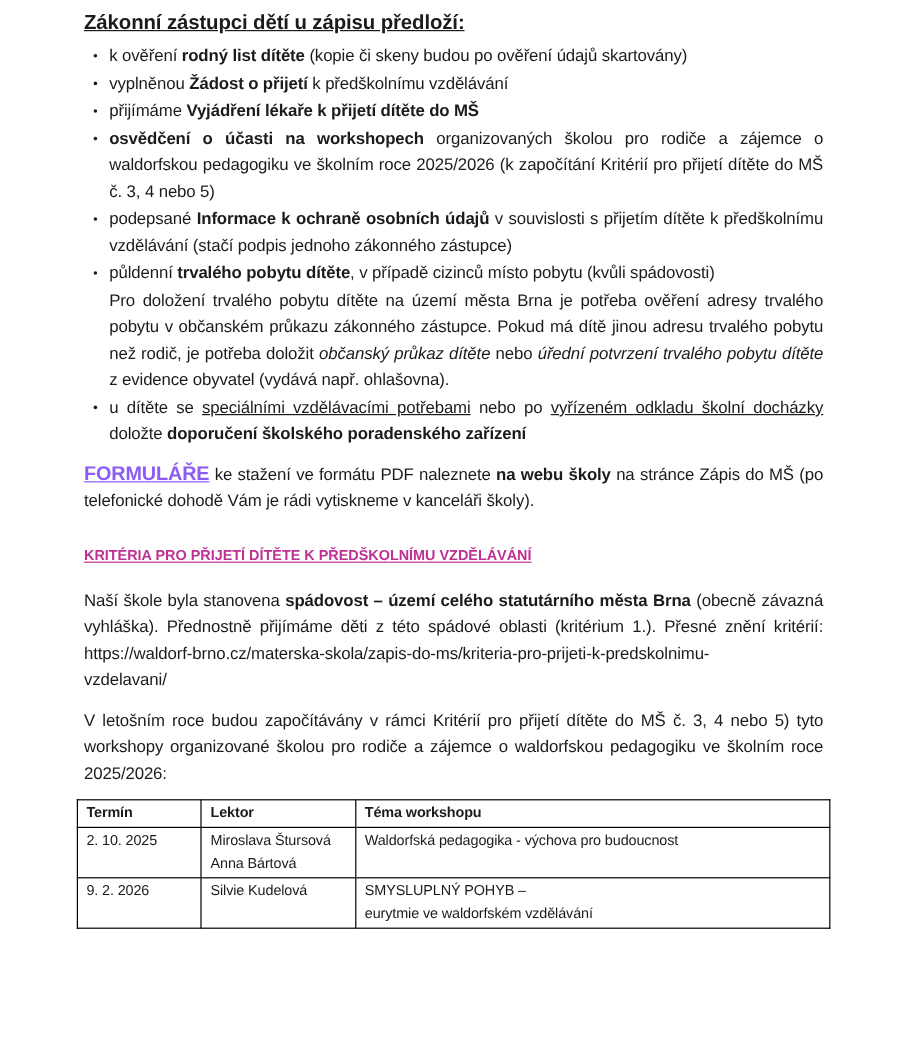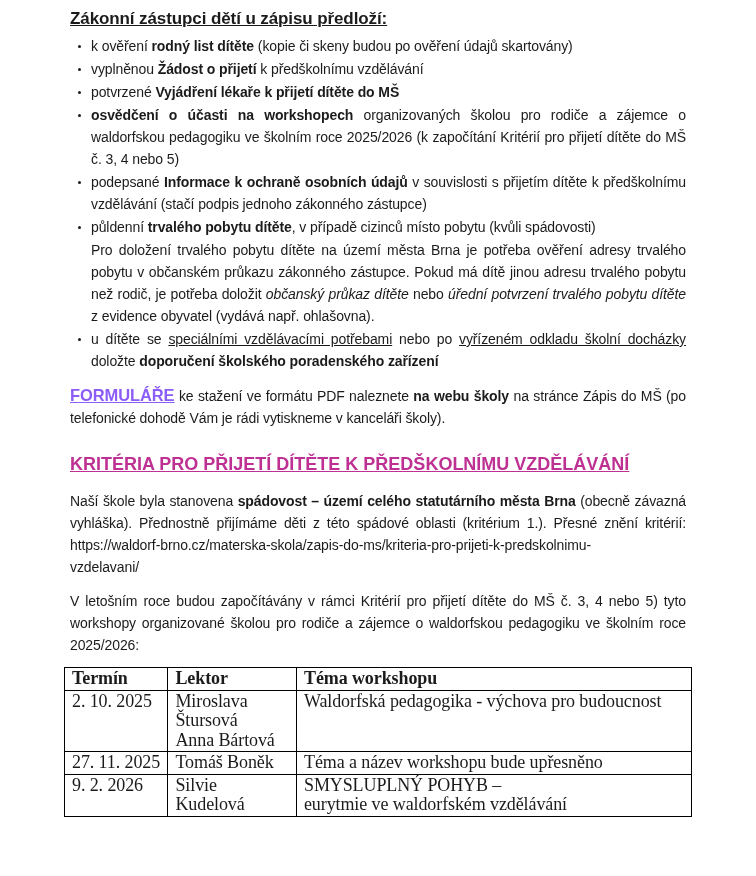--- a/index.html
+++ b/index.html
@@ -21,51 +21,50 @@
     width:3px;height:3px;background:#1b1b1b;border-radius:50%;
   }
   .justify{text-align:justify;}
   .b{font-weight:bold;}
   .i{font-style:italic;}
   .u{text-decoration:underline;}
   .formulare-word{font-size:16.5px;font-weight:bold;text-decoration:underline;}
   p.para{margin:0;}
   p.formulare{margin:12px 0 0 0;}
   h2.section-heading{
-    font-size:18px;font-weight:bold;text-decoration:underline;
+    font-size:12px;font-weight:bold;text-decoration:underline;
     margin:24px 0 14px 0;line-height:23px;letter-spacing:0;
   }
   p.spadovost{margin:0 0 12px 0;}
   p.intro{margin:0 0 11px 0;}
   table.workshops{
     border-collapse:collapse;
     width:calc(100% + 12px);
     margin:0 0 0 -6px;
-    font-size:18px;
-    font-family:Liberation Serif, serif;
+    font-size:12px;
   }
   table.workshops th,table.workshops td{
     border:1px solid #000;
     padding:1px 7px;
     text-align:left;vertical-align:top;
     line-height:19.5px;letter-spacing:-0.1px;
   }
   table.workshops th{font-weight:bold;}
 </style>
 </head>
 <body>
 
 <div class="page">
 
   <h1 class="doc-title">Zákonní zástupci dětí u zápisu předloží:</h1>
 
   <ul class="checklist">
       <li><span>k ověření </span><span class="b">rodný list dítěte</span><span> (kopie či skeny budou po ověření údajů skartovány)</span></li>
       <li><span>vyplněnou </span><span class="b">Žádost o přijetí</span><span> k&nbsp;předškolnímu vzdělávání</span></li>
-      <li><span>potvrzené </span><span class="b">Vyjádření lékaře k přijetí dítěte do MŠ</span></li>
+      <li><span>přijímáme </span><span class="b">Vyjádření lékaře k přijetí dítěte do MŠ</span></li>
       <li class="justify"><span class="b">osvědčení o účasti na workshopech</span><span> organizovaných školou pro rodiče a zájemce o waldorfskou pedagogiku ve školním roce 2025/2026 (k započítání Kritérií pro přijetí dítěte do MŠ č. 3, 4 nebo 5)</span></li>
       <li class="justify"><span>podepsané </span><span class="b">Informace k ochraně osobních údajů</span><span> v souvislosti s přijetím dítěte k&nbsp;předškolnímu vzdělávání (stačí podpis jednoho zákonného zástupce)</span></li>
       <li><span>půldenní </span><span class="b">trvalého pobytu dítěte</span><span>, v případě cizinců místo pobytu (kvůli spádovosti)</span></li>
       <li class="no-bullet justify"><span>Pro doložení trvalého pobytu dítěte na území města Brna je potřeba ověření adresy trvalého pobytu v&nbsp;občanském průkazu zákonného zástupce. Pokud má dítě jinou adresu trvalého pobytu než rodič, je potřeba doložit </span><span class="i">občanský průkaz dítěte</span><span> nebo </span><span class="i">úřední potvrzení trvalého pobytu dítěte</span><span> z&nbsp;evidence obyvatel (vydává např. ohlašovna).</span></li>
       <li class="justify"><span>u dítěte se </span><span class="u">speciálními vzdělávacími potřebami</span><span> nebo po </span><span class="u">vyřízeném odkladu školní docházky</span><span> doložte </span><span class="b">doporučení školského poradenského zařízení</span></li>
     </ul>
 
   <p class="para justify formulare"><span class="formulare-word" style="color: #8b5cf6;">FORMULÁŘE</span><span> ke stažení ve formátu PDF naleznete </span><span class="b">na webu školy</span><span> na stránce Zápis do MŠ (po telefonické dohodě Vám je rádi vytiskneme v&nbsp;kanceláři školy).</span></p>
 
   <h2 class="section-heading" style="color: rgb(190, 49, 147);">KRITÉRIA PRO PŘIJETÍ DÍTĚTE K PŘEDŠKOLNÍMU VZDĚLÁVÁNÍ</h2>
@@ -87,25 +86,20 @@
           <th>Téma workshopu</th>
         </tr>
       </thead>
     <tbody>
         <tr>
           <td>2. 10. 2025</td>
           <td>Miroslava Štursová<br>Anna Bártová</td>
           <td>Waldorfská pedagogika - výchova pro budoucnost</td>
         </tr>
         <tr>
-          <td>27. 11. 2025</td>
-          <td>Tomáš Boněk</td>
-          <td>Téma a název workshopu bude upřesněno</td>
-        </tr>
-        <tr>
           <td>9. 2. 2026</td>
           <td>Silvie Kudelová</td>
           <td>SMYSLUPLNÝ POHYB –<br>eurytmie ve waldorfském vzdělávání</td>
         </tr>
       </tbody>
   </table>
 
 </div>
 
 </body></html>

